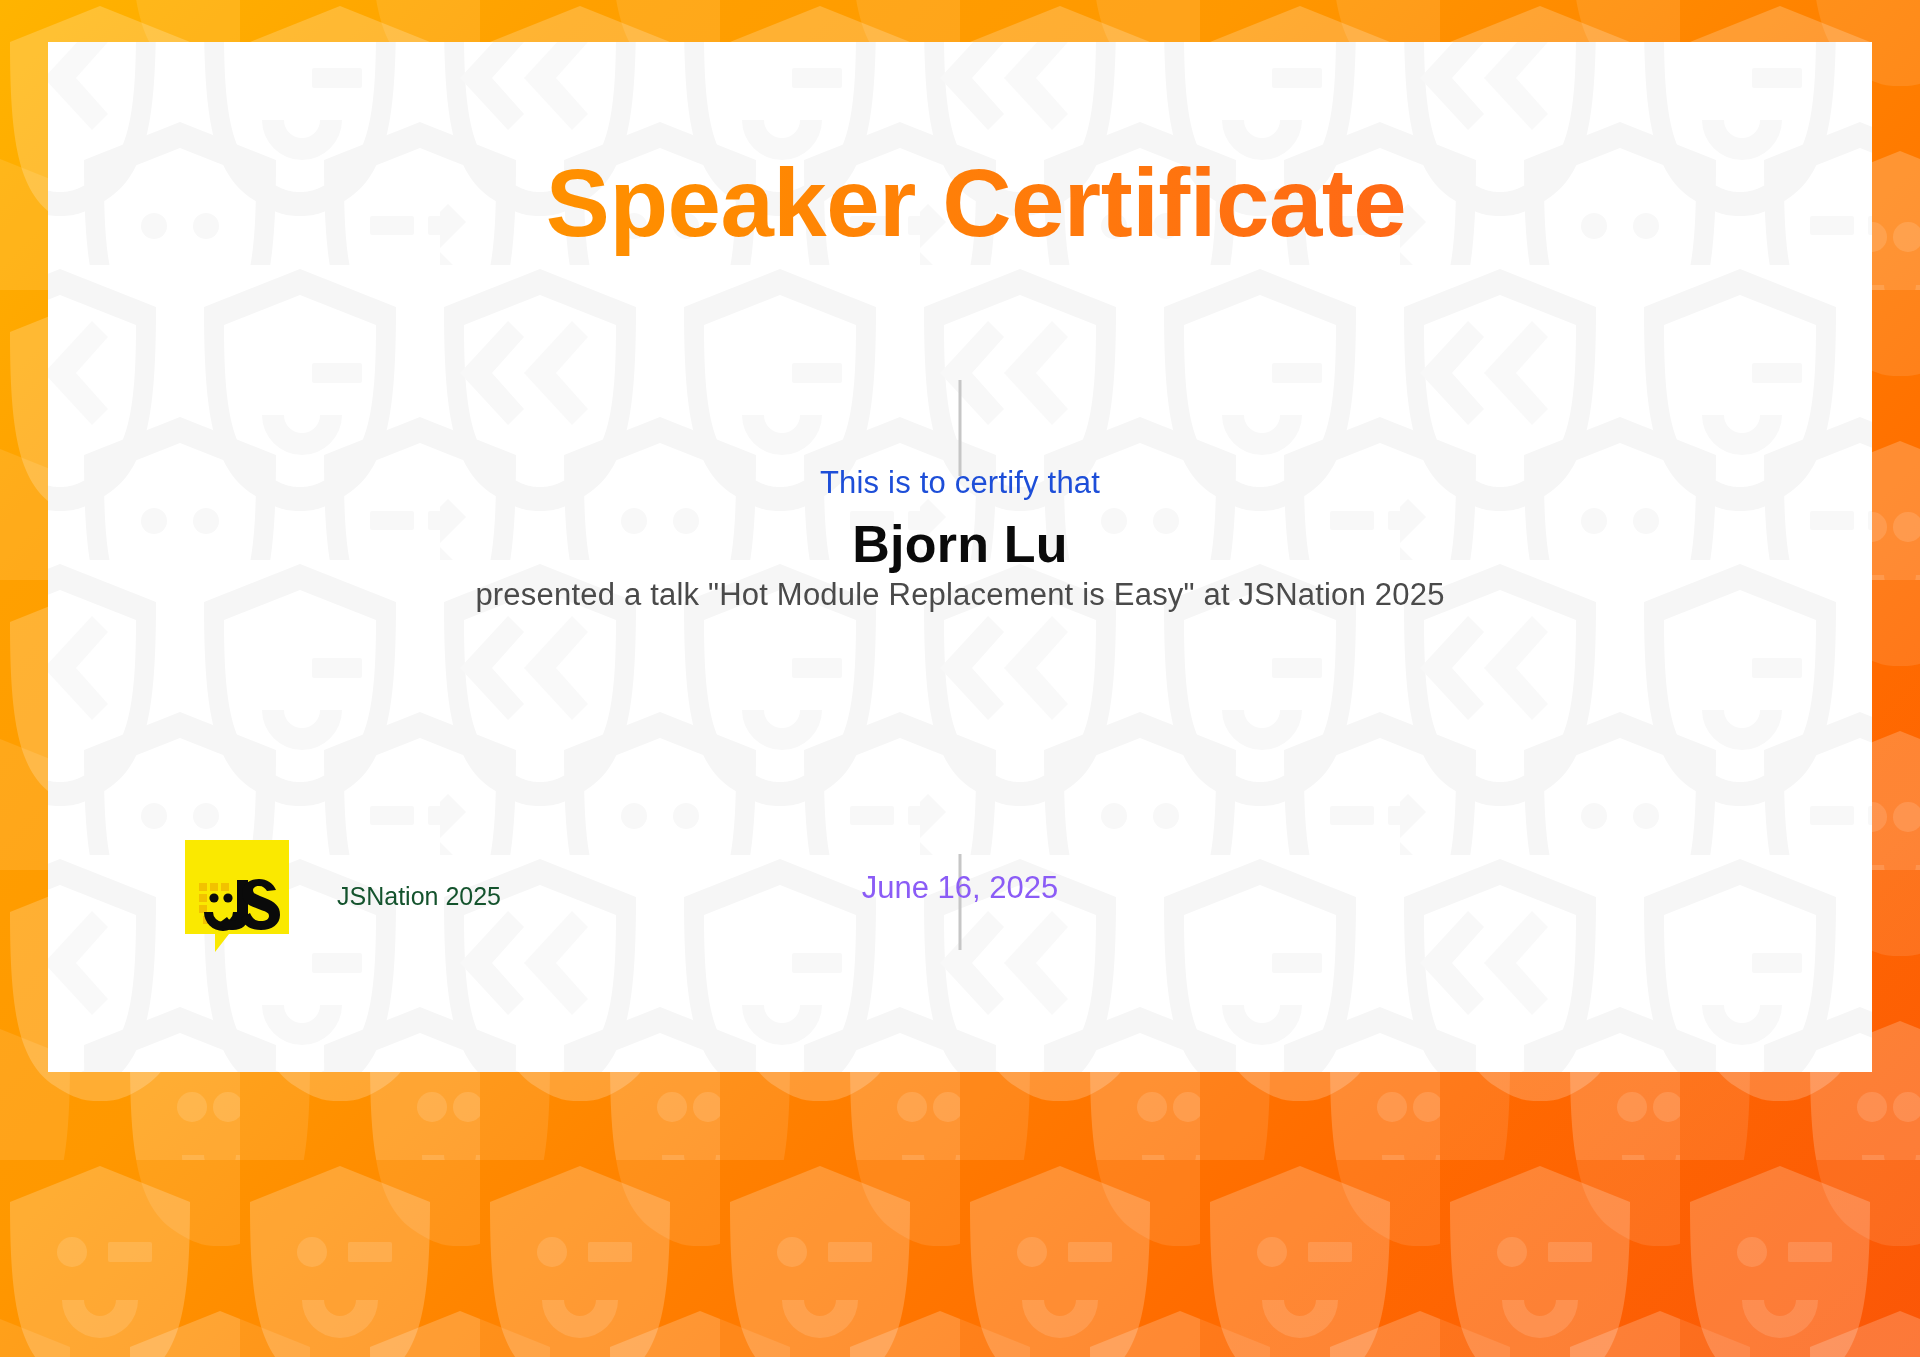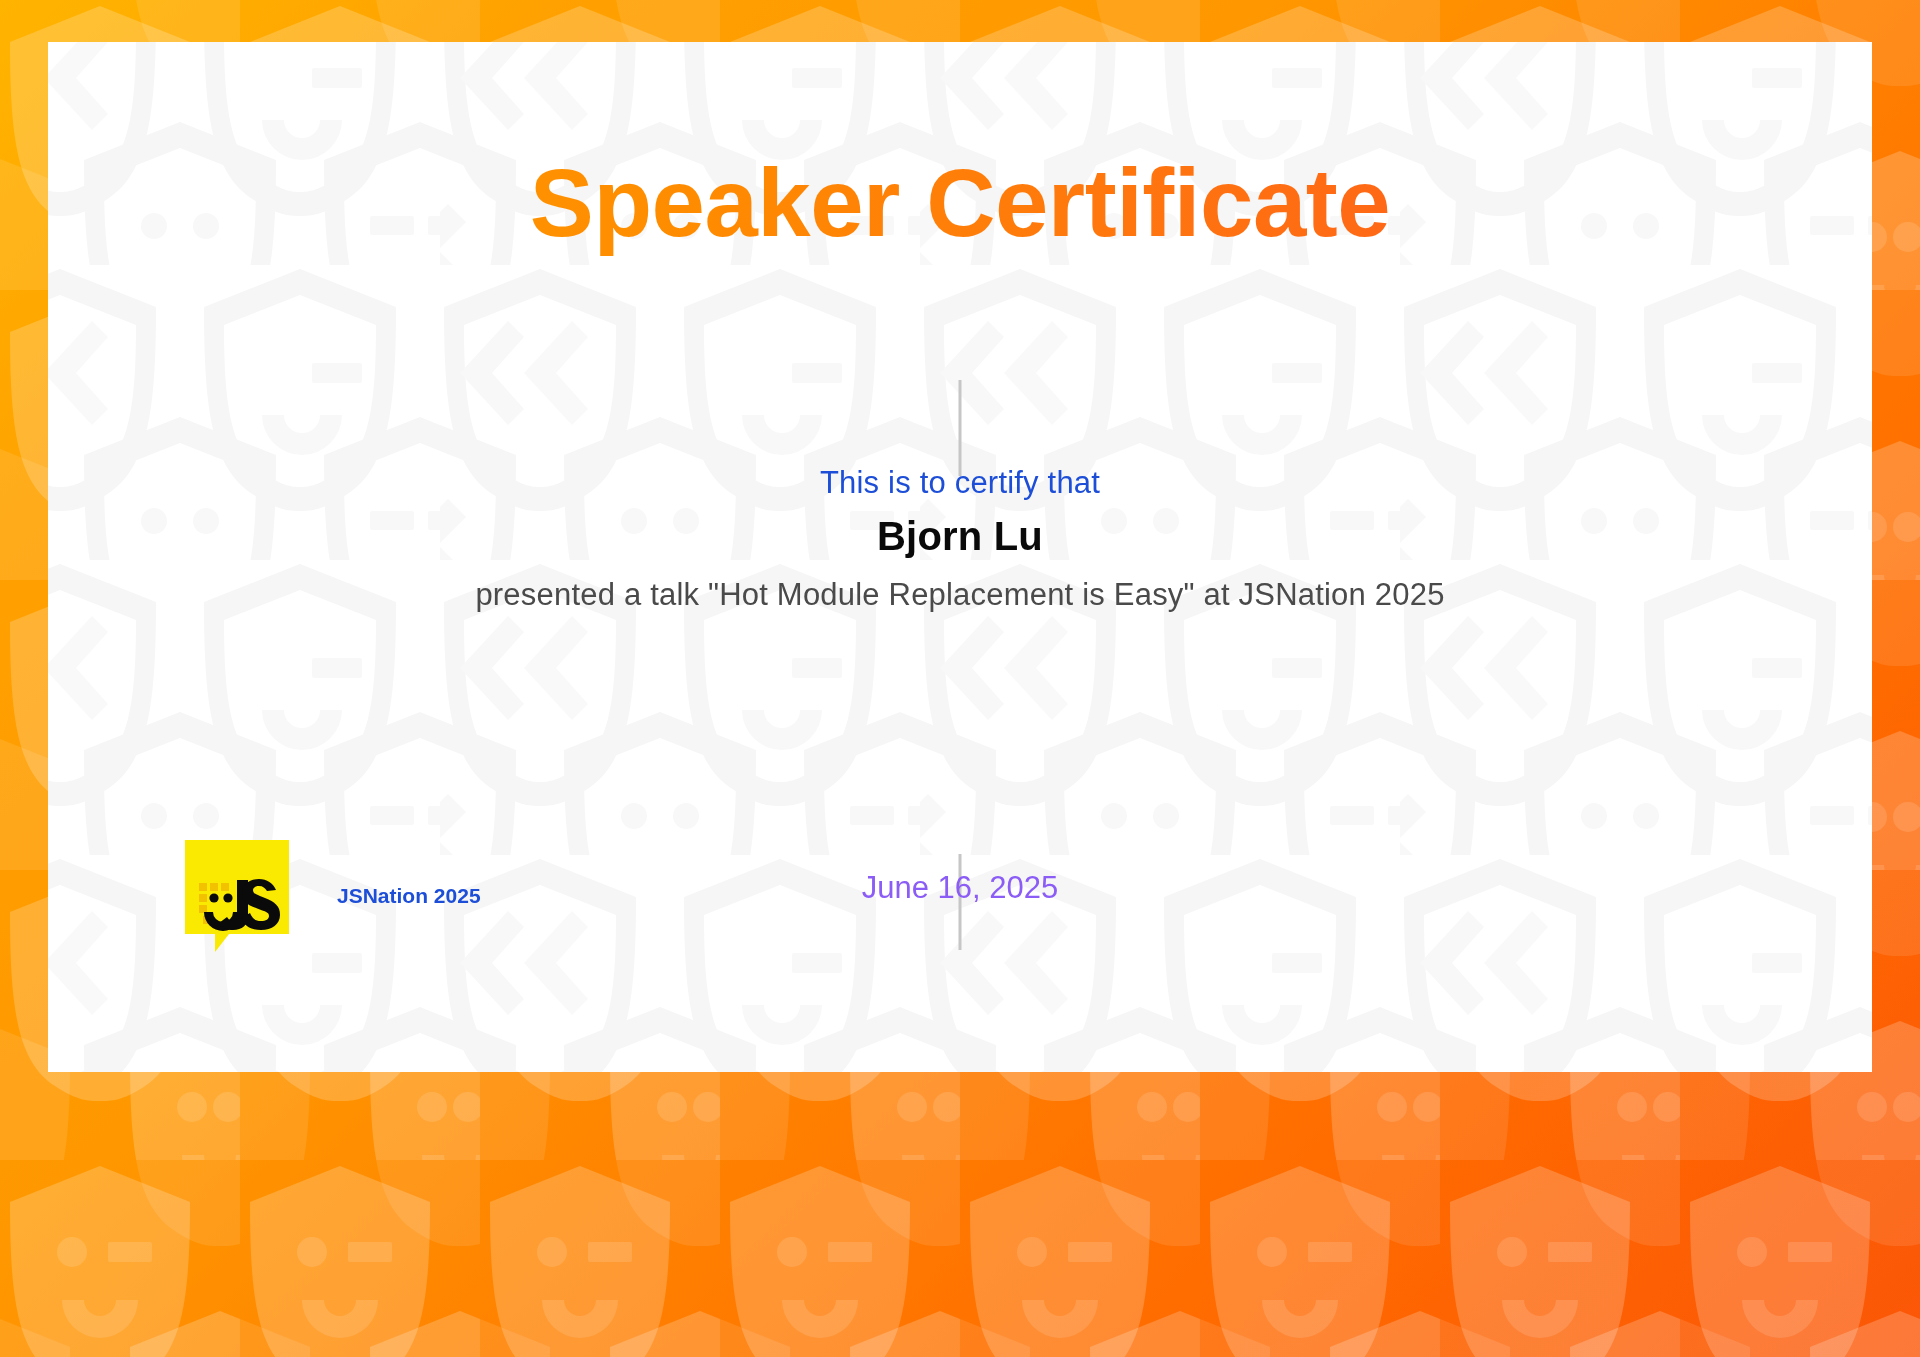--- a/index.html
+++ b/index.html
@@ -70,20 +70,21 @@
     font-size: 96px;
     font-weight: 700;
     letter-spacing: -0.5px;
     line-height: 1.1;
     background-image: linear-gradient(90deg, #FFA000 0%, #FF8C00 35%, #FF6A15 72%, #FF4D1C 100%);
     -webkit-background-clip: text;
     background-clip: text;
     color: transparent;
     -webkit-text-fill-color: transparent;
     white-space: nowrap;
+    padding-left: 16px;
   }
 
   
   .divider {
     position: absolute;
     left: 50%;
     transform: translateX(-50%);
     width: 3px;
     background: #C6C6C6;
   }
@@ -101,21 +102,21 @@
     font-weight: 400;
     color: #1d4ed8;
     letter-spacing: 0.2px;
   }
   .recipient-name {
     position: absolute;
     left: 0;
     top: 472px;
     width: 100%;
     text-align: center;
-    font-size: 40px;
+    font-size: 52px;
     font-weight: 700;
     color: #0A0A0A;
     letter-spacing: 0.2px;
   }
   .talk-line {
     position: absolute;
     left: 0;
     top: 535px;
     width: 100%;
     text-align: center;
@@ -142,23 +143,23 @@
   #footer-left {
     position: absolute;
     left: 137px;
     top: 798px;
     display: flex;
     align-items: center;
     gap: 48px;
   }
   #js-logo { width: 104px; height: 112px; display: block; flex: none; }
   .event-label {
-    font-size: 21px;
-    font-weight: 700;
-    color: #1d4ed8;
+    font-size: 25px;
+    font-weight: 400;
+    color: #14532d;
     white-space: nowrap;
   }
 
   
   #footer-right {
     position: absolute;
     right: 138px;
     top: 795px;
     display: flex;
     align-items: center;

